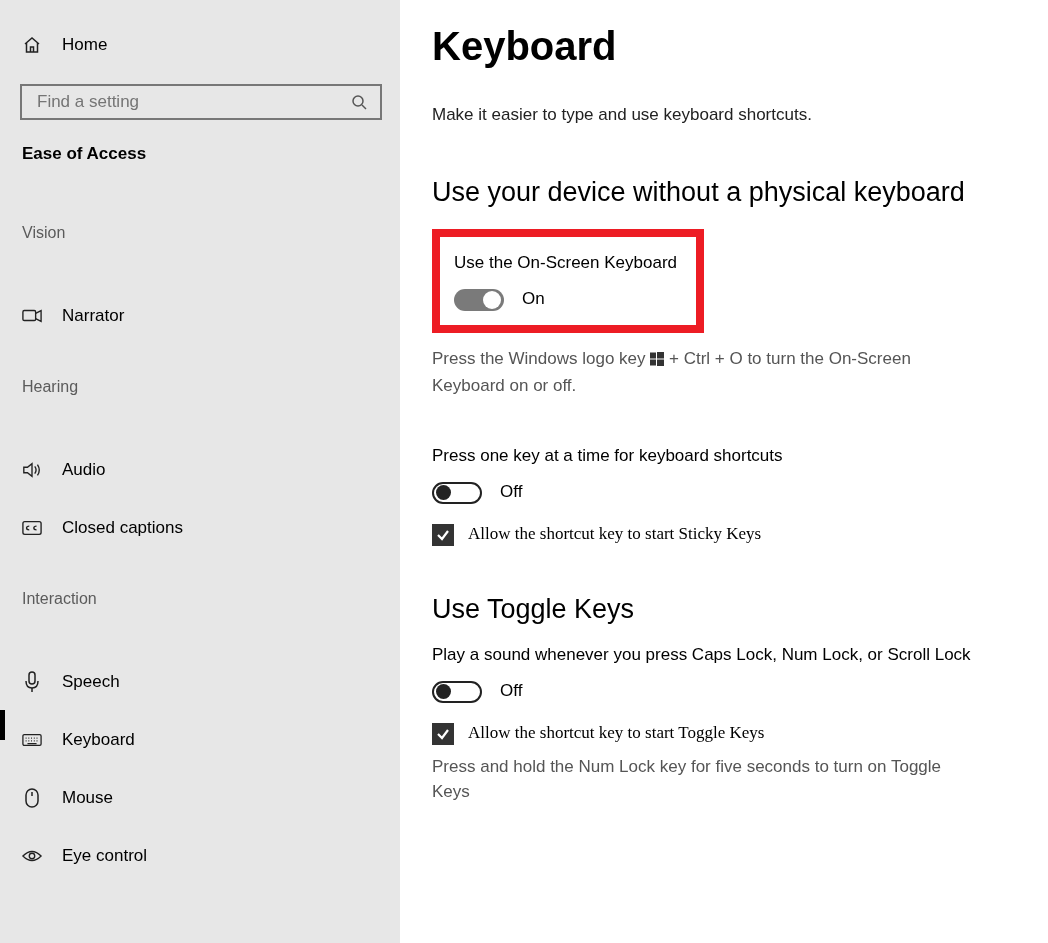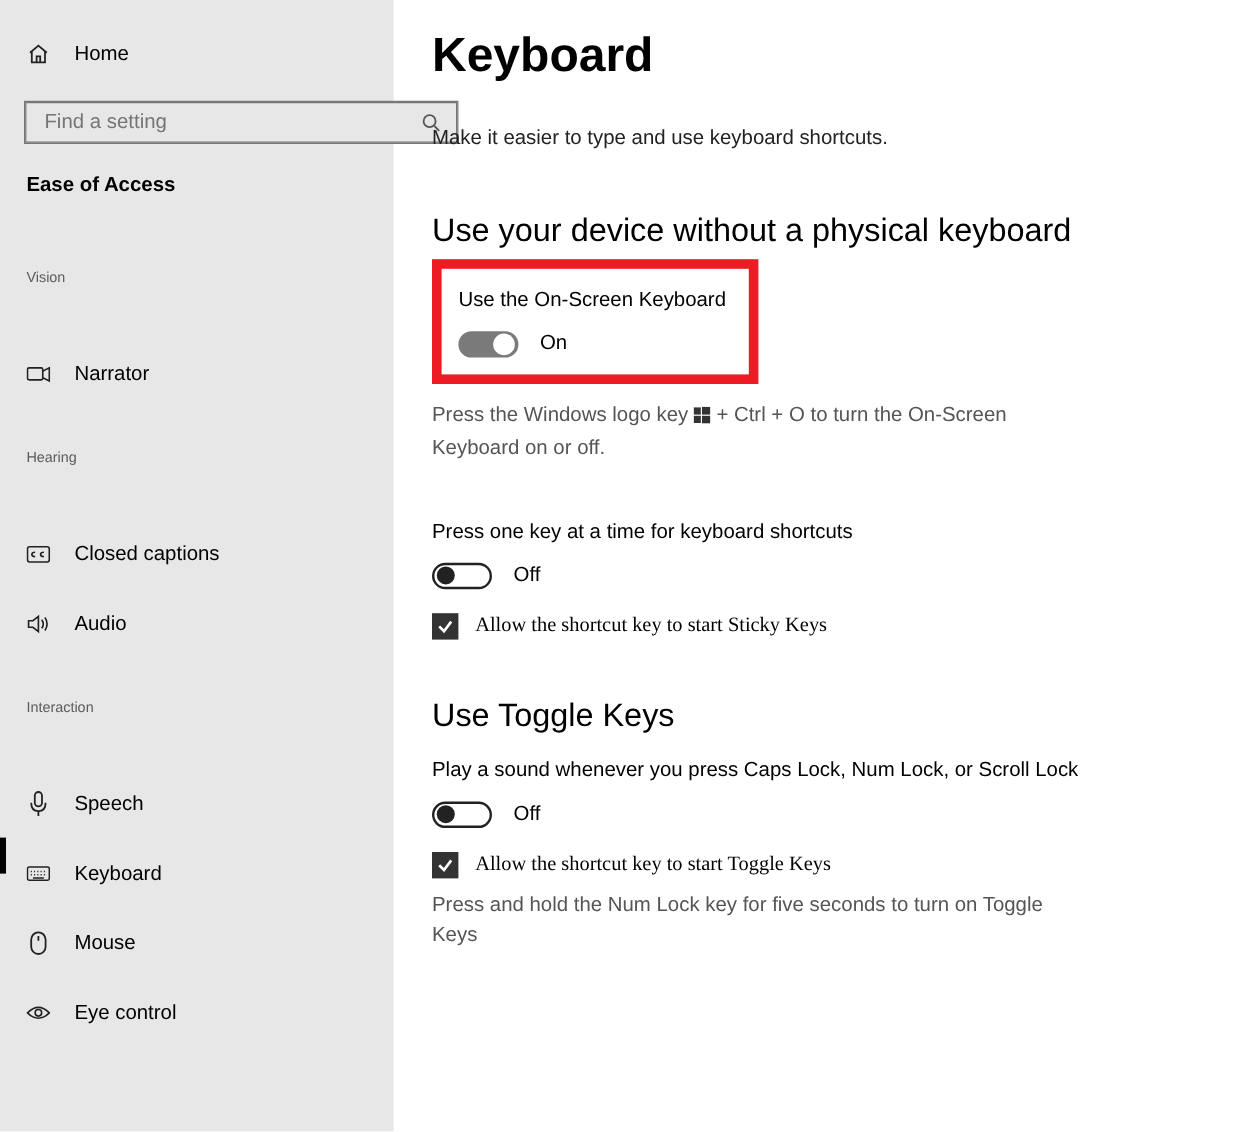--- a/index.html
+++ b/index.html
@@ -7,21 +7,21 @@
   body {
     display:flex;
     width:1048px;
     height:943px;
     background:#fff;
     overflow:hidden;
   }
 
   
   .sidebar {
-    width:328px;
+    width:400px;
     background:#e7e7e7;
     padding:26px 0 0 0;
     position:relative;
   }
   .home-row {
     display:flex;
     align-items:center;
     padding:0 0 0 22px;
     height:38px;
     margin-bottom:20px;
@@ -45,21 +45,21 @@
     border:none; outline:none; background:transparent;
     font-size:17px; color:#0f172a; width:300px;
   }
   .page-heading {
     font-weight:600;
     font-size:17px;
     padding:0 0 0 22px;
     margin-bottom:60px;
   }
   .group-label {
-    font-size:12px;
+    font-size:16px;
     color:#5b5b5b;
     padding:0 0 0 22px;
     margin-bottom:34px;
   }
   .nav-item {
     display:flex;
     align-items:flex-end;
     height:50px;
     padding-left:22px;
     font-size:17px;
@@ -98,21 +98,21 @@
     font-size:27px;
     font-weight:400;
     margin:0 0 6px 0;
   }
 
   
   .highlight {
     border:8px solid #ed1c24;
     padding:16px 14px 14px 14px;
     width:272px;
-    margin-top:8px;
+    margin-top:21px;
   }
   .setting-label {
     font-size:17px;
     margin-bottom:16px;
   }
 
   .toggle-row { display:flex; align-items:flex-start; }
   .toggle {
     width:50px; height:22px; border-radius:11px;
     position:relative; margin-right:18px;
@@ -193,37 +193,37 @@
       </svg>
     </span>
     <span class="label">Narrator</span>
   </div>
 
   <div class="group-gap"></div>
 
   <div class="group-label">Hearing</div>
   <div class="nav-item">
     <span class="icon">
+      <svg width="22" height="18" viewBox="0 0 22 18" fill="none" stroke="#222" stroke-width="1.5">
+        <path d="M2 6 H6 L11 2 V16 L6 12 H2 Z"></path>
+          <path d="M14 5 Q17 9 14 13"></path>
+          <path d="M17 3 Q21 9 17 15"></path>
+      </svg>
+    </span>
+    <span class="label">Audio</span>
+  </div>
+  <div class="nav-item">
+    <span class="icon">
       <svg width="22" height="16" viewBox="0 0 22 16" fill="none" stroke="#222" stroke-width="1.5">
         <rect x="1" y="1" width="20" height="14" rx="2"></rect>
         <path d="M8 6 Q5 6 5 8 Q5 10 8 10"></path>
           <path d="M16 6 Q13 6 13 8 Q13 10 16 10"></path>
       </svg>
     </span>
     <span class="label">Closed captions</span>
-  </div>
-  <div class="nav-item">
-    <span class="icon">
-      <svg width="22" height="18" viewBox="0 0 22 18" fill="none" stroke="#222" stroke-width="1.5">
-        <path d="M2 6 H6 L11 2 V16 L6 12 H2 Z"></path>
-          <path d="M14 5 Q17 9 14 13"></path>
-          <path d="M17 3 Q21 9 17 15"></path>
-      </svg>
-    </span>
-    <span class="label">Audio</span>
   </div>
 
   <div class="group-gap"></div>
 
   <div class="group-label">Interaction</div>
   <div class="nav-item">
     <span class="icon">
       <svg width="16" height="22" viewBox="0 0 16 22" fill="none" stroke="#222" stroke-width="1.5">
         <rect x="5" y="1" width="6" height="12" rx="3"></rect>
           <path d="M2 10 Q2 17 8 17 Q14 17 14 10"></path>

